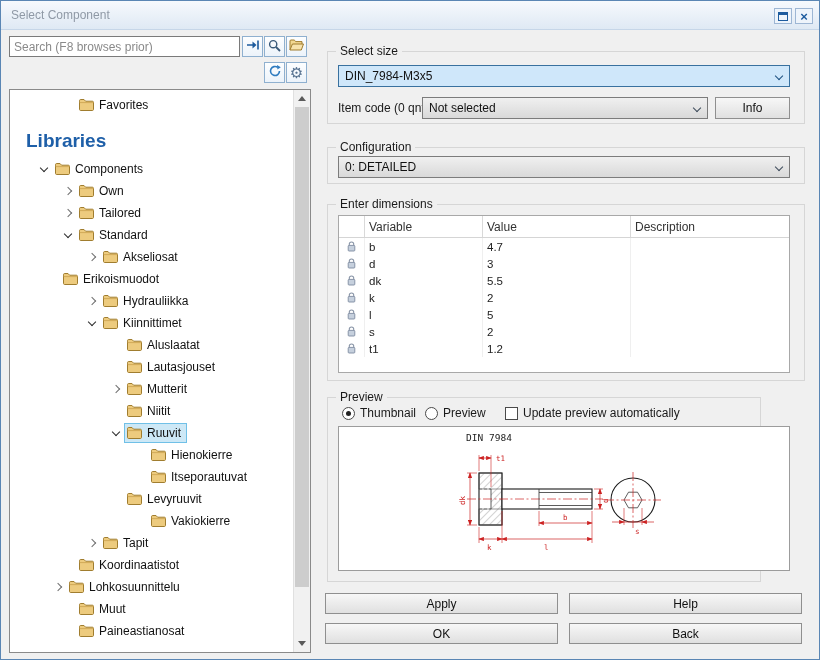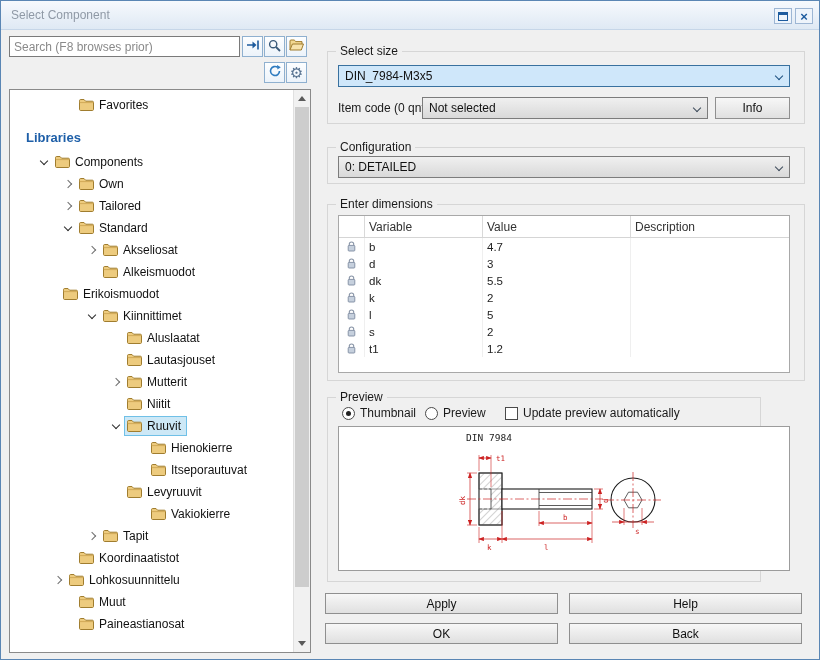--- a/index.html
+++ b/index.html
@@ -31,21 +31,21 @@
     background:#fff; border:1px solid #8a8a8a; overflow:hidden; }
   .tree-items { position:absolute; left:0; top:0; right:17px; bottom:0; overflow:hidden; padding-top:4px; }
   .tree-row { height:22px; display:flex; align-items:center; font-size:12px; color:#111; white-space:nowrap; }
   .exp { width:16px; display:inline-flex; align-items:center; justify-content:center; flex:none; }
   .chev { display:inline-block; width:6px; height:6px; }
   .chev.right { border-right:1.3px solid #6e6e6e; border-bottom:1.3px solid #6e6e6e; transform:rotate(-45deg); }
   .chev.down  { border-right:1.6px solid #2b2b2b; border-bottom:1.6px solid #2b2b2b; transform:rotate(45deg); margin-bottom:2px; }
   .item-body { display:inline-flex; align-items:center; gap:5px; padding:2px 5px 2px 2px; border:1px solid transparent; }
   .item-body.selected { background:#cde8f6; border-color:#70c0e7; }
   .folder { display:inline-flex; }
-  .tree-header { padding:14px 0 6px 16px; font-weight:bold; font-size:13px; color:#1e5fa8; }
+  .tree-header { padding:14px 0 6px 16px; font-weight:bold; font-size:19px; color:#1e5fa8; }
 
   
   .vsb { position:absolute; right:0; top:0; bottom:0; width:17px; background:#f1f1f1; border-left:1px solid #e0e0e0; }
   .sb-btn { position:absolute; left:0; width:16px; height:17px; display:flex; align-items:center; justify-content:center; }
   .sb-up { top:0; } .sb-down { bottom:0; }
   .tri-up { width:0; height:0; border-left:4px solid transparent; border-right:4px solid transparent; border-bottom:5px solid #5a5a5a; }
   .tri-down { width:0; height:0; border-left:4px solid transparent; border-right:4px solid transparent; border-top:5px solid #5a5a5a; }
   .sb-thumb { position:absolute; left:1px; top:17px; width:14px; height:480px; background:#cdcdcd; }
 
   
@@ -222,42 +222,44 @@
           <span class="item-body">
             <span class="folder">
               <svg width="15" height="12" viewBox="0 0 15 12">
                 <path d="M0.5 2.8 V1.6 C0.5 1 1 0.5 1.6 0.5 H5 L6.6 2.2 H13.4 C14 2.2 14.5 2.7 14.5 3.3 V10.4 C14.5 11 14 11.5 13.4 11.5 H1.6 C1 11.5 0.5 11 0.5 10.4 Z" fill="#edcb7e" stroke="#a07d2f"></path>
                 <path d="M0.5 3.6 H14.5" stroke="#caa24e" stroke-width="0.8"></path>
               </svg>
             </span>
             <span class="tree-label">Akseliosat</span>
           </span>
         </div>
+        <div class="tree-row" style="padding-left: 34px;">
+          <span class="exp"></span>
+          <span class="item-body">
+            <span class="folder">
+              <svg width="15" height="12" viewBox="0 0 15 12">
+                <path d="M0.5 2.8 V1.6 C0.5 1 1 0.5 1.6 0.5 H5 L6.6 2.2 H13.4 C14 2.2 14.5 2.7 14.5 3.3 V10.4 C14.5 11 14 11.5 13.4 11.5 H1.6 C1 11.5 0.5 11 0.5 10.4 Z" fill="#edcb7e" stroke="#a07d2f"></path>
+                <path d="M0.5 3.6 H14.5" stroke="#caa24e" stroke-width="0.8"></path>
+              </svg>
+            </span>
+            <span class="tree-label">Erikoismuodot</span>
+          </span>
+        </div>
         <div class="tree-row" style="padding-left: 74px;">
-          <span class="exp"></span>
-          <span class="item-body">
-            <span class="folder">
-              <svg width="15" height="12" viewBox="0 0 15 12">
-                <path d="M0.5 2.8 V1.6 C0.5 1 1 0.5 1.6 0.5 H5 L6.6 2.2 H13.4 C14 2.2 14.5 2.7 14.5 3.3 V10.4 C14.5 11 14 11.5 13.4 11.5 H1.6 C1 11.5 0.5 11 0.5 10.4 Z" fill="#edcb7e" stroke="#a07d2f"></path>
-                <path d="M0.5 3.6 H14.5" stroke="#caa24e" stroke-width="0.8"></path>
-              </svg>
-            </span>
-            <span class="tree-label">Alkeismuodot</span>
-          </span>
-        </div>
-        <div class="tree-row" style="padding-left: 34px;">
-          <span class="exp"></span>
-          <span class="item-body">
-            <span class="folder">
-              <svg width="15" height="12" viewBox="0 0 15 12">
-                <path d="M0.5 2.8 V1.6 C0.5 1 1 0.5 1.6 0.5 H5 L6.6 2.2 H13.4 C14 2.2 14.5 2.7 14.5 3.3 V10.4 C14.5 11 14 11.5 13.4 11.5 H1.6 C1 11.5 0.5 11 0.5 10.4 Z" fill="#edcb7e" stroke="#a07d2f"></path>
-                <path d="M0.5 3.6 H14.5" stroke="#caa24e" stroke-width="0.8"></path>
-              </svg>
-            </span>
-            <span class="tree-label">Erikoismuodot</span>
+          <span class="exp">
+            <span class="chev right"></span>
+          </span>
+          <span class="item-body">
+            <span class="folder">
+              <svg width="15" height="12" viewBox="0 0 15 12">
+                <path d="M0.5 2.8 V1.6 C0.5 1 1 0.5 1.6 0.5 H5 L6.6 2.2 H13.4 C14 2.2 14.5 2.7 14.5 3.3 V10.4 C14.5 11 14 11.5 13.4 11.5 H1.6 C1 11.5 0.5 11 0.5 10.4 Z" fill="#edcb7e" stroke="#a07d2f"></path>
+                <path d="M0.5 3.6 H14.5" stroke="#caa24e" stroke-width="0.8"></path>
+              </svg>
+            </span>
+            <span class="tree-label">Hydrauliikka</span>
           </span>
         </div>
         <div class="tree-row" style="padding-left: 74px;">
           <span class="exp">
             <span class="chev down"></span>
           </span>
           <span class="item-body">
             <span class="folder">
               <svg width="15" height="12" viewBox="0 0 15 12">
                 <path d="M0.5 2.8 V1.6 C0.5 1 1 0.5 1.6 0.5 H5 L6.6 2.2 H13.4 C14 2.2 14.5 2.7 14.5 3.3 V10.4 C14.5 11 14 11.5 13.4 11.5 H1.6 C1 11.5 0.5 11 0.5 10.4 Z" fill="#edcb7e" stroke="#a07d2f"></path>

